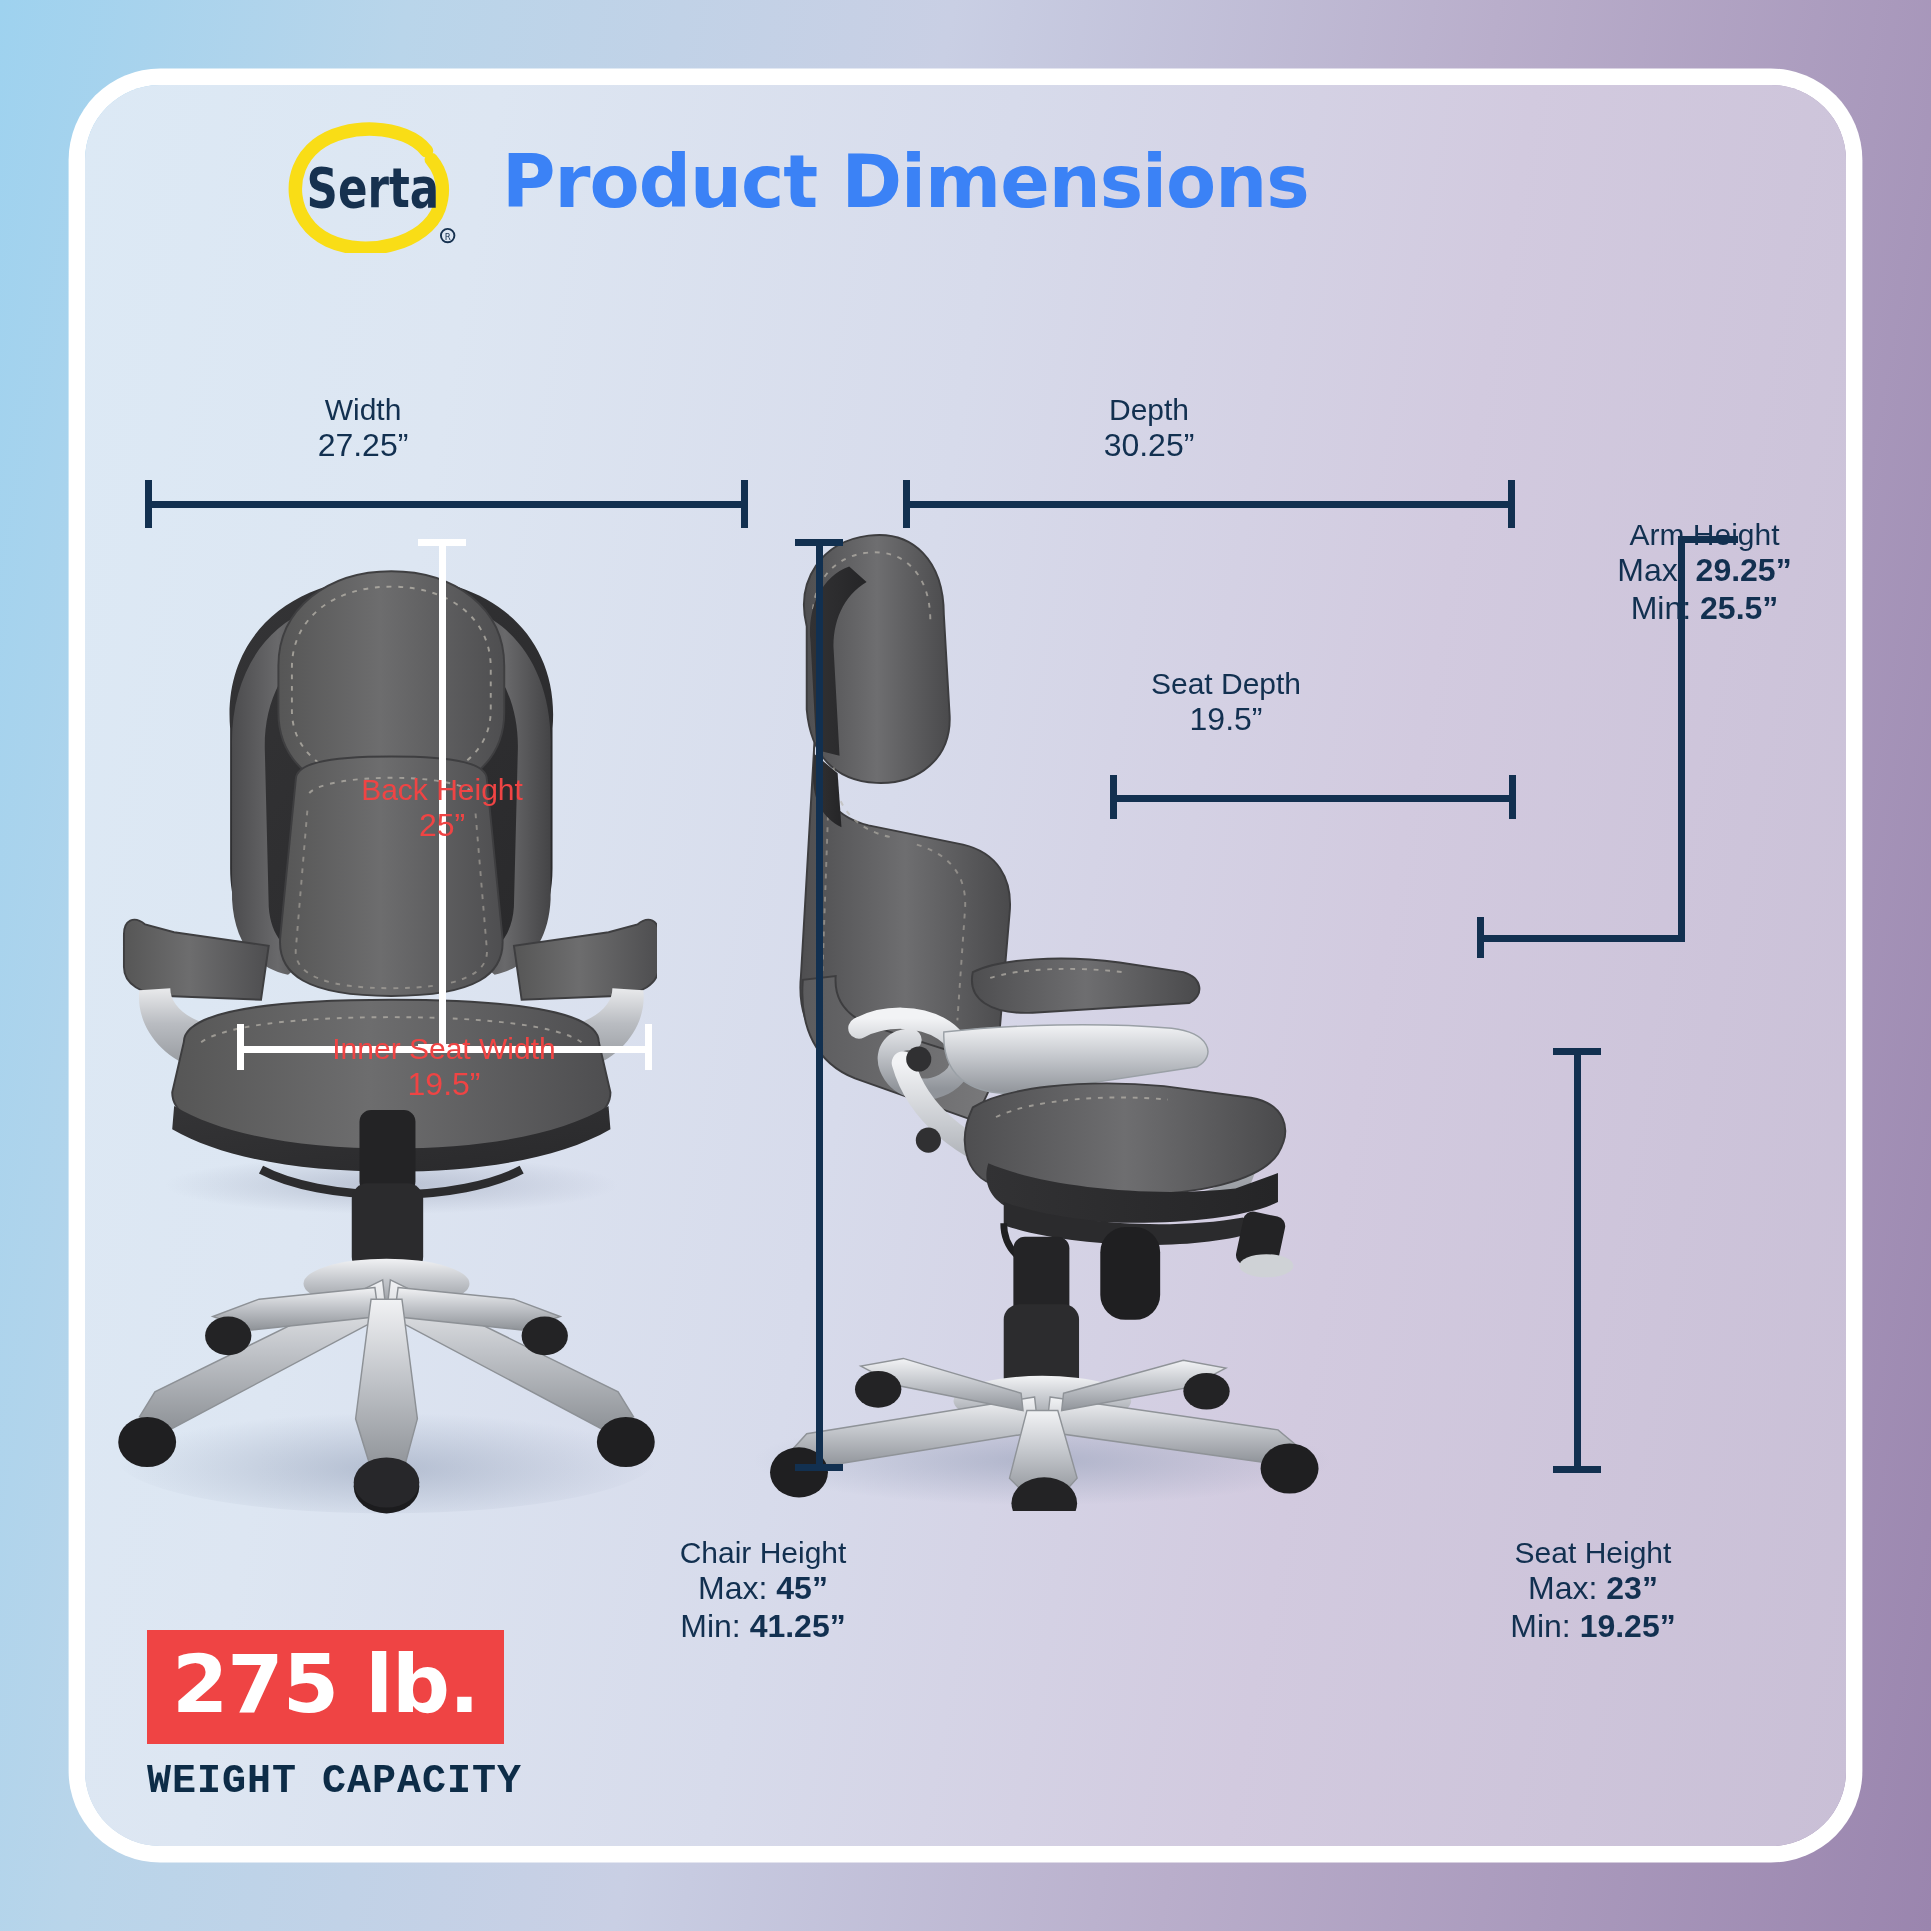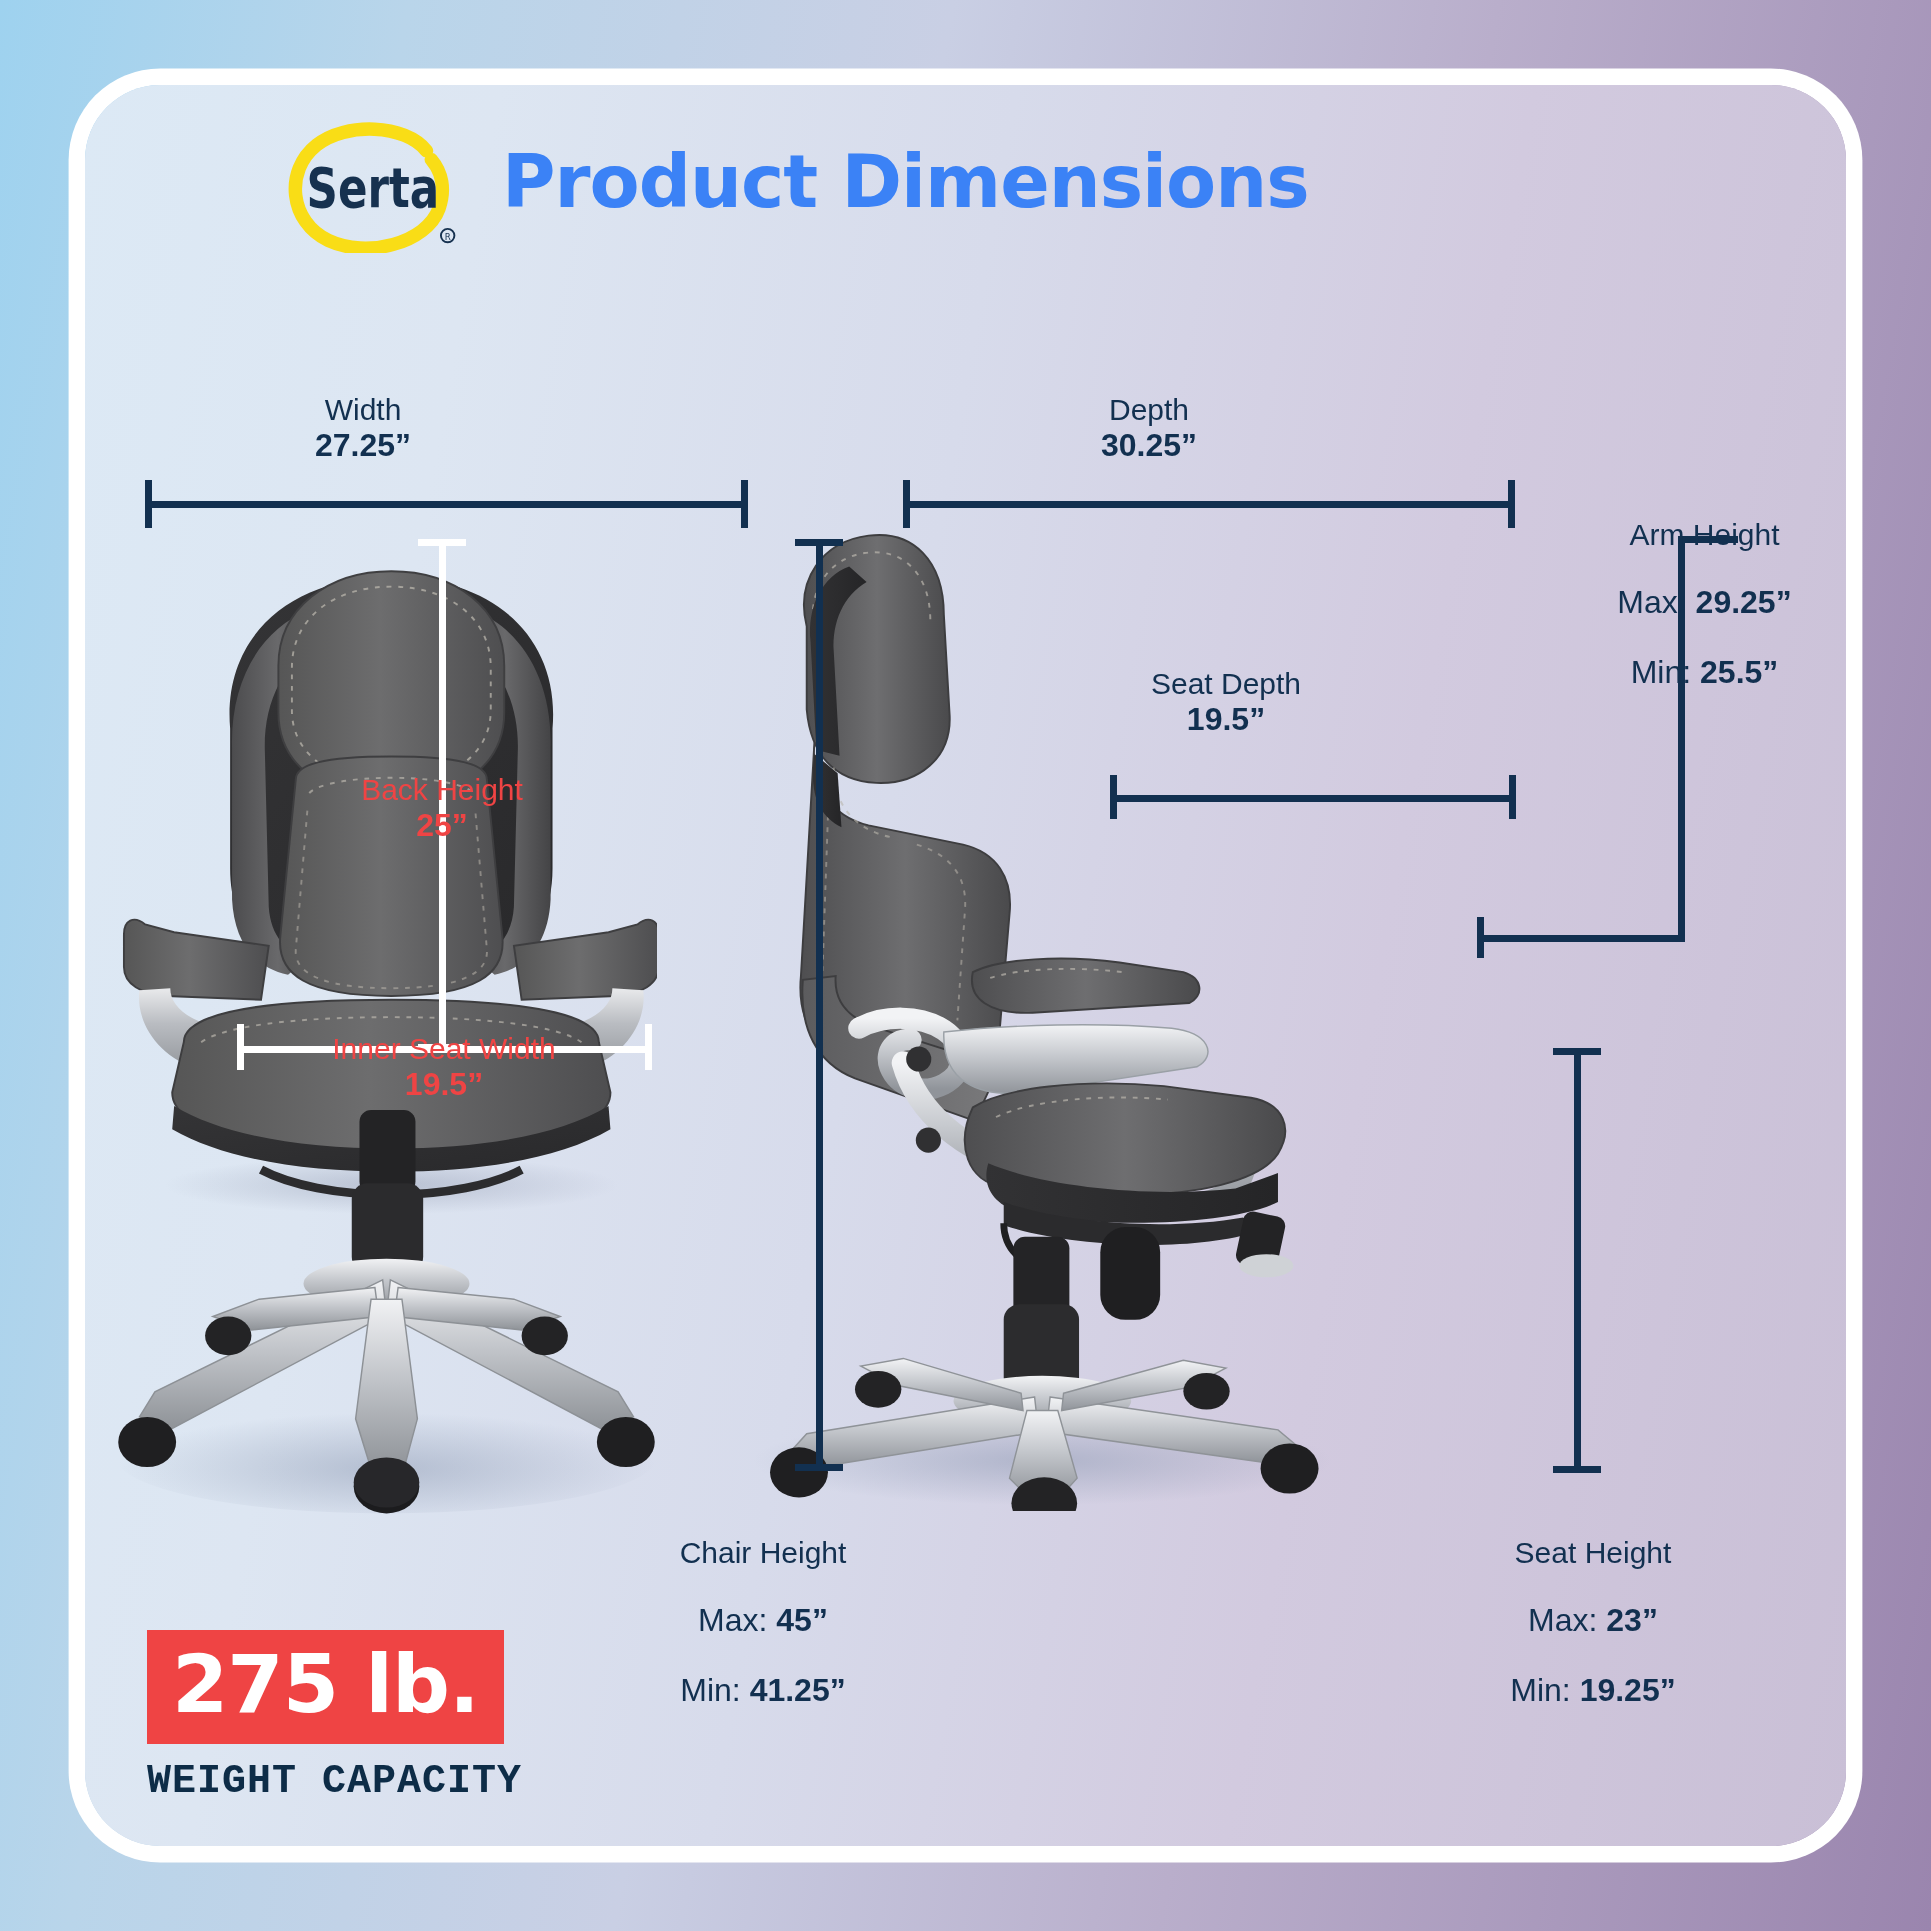--- a/index.html
+++ b/index.html
@@ -24,22 +24,22 @@
   .page-title{
     position:absolute;left:502px;top:139px;
     font-size:73px;font-weight:bold;color:#3b82f6;letter-spacing:-1px;
     font-family:"DejaVu Sans",sans-serif;
     white-space:nowrap;
   }
 
   
   .dimblock{position:absolute;text-align:center;color:#123050;line-height:1.18;white-space:nowrap;}
   .dimblock .lbl{font-size:30px;font-weight:400;display:block;}
-  .dimblock .val{font-size:32px;font-weight:bold;display:block;}
-  .dimblock .row{font-size:32px;font-weight:400;display:block;margin-top:32px;}
+  .dimblock .val{font-size:32px;font-weight:normal;display:block;}
+  .dimblock .row{font-size:32px;font-weight:400;display:block;}
   .dimblock .row b{font-weight:bold;}
 
   .dimblock.white{color:#ef4444;}
 
   
   .hrule{position:absolute;height:6.8px;background:#123050;}
   .vrule{position:absolute;width:6.8px;background:#123050;}
   .cap-v{position:absolute;width:6.8px;background:#123050;} 
   .cap-h{position:absolute;height:6.8px;background:#123050;} 
 

